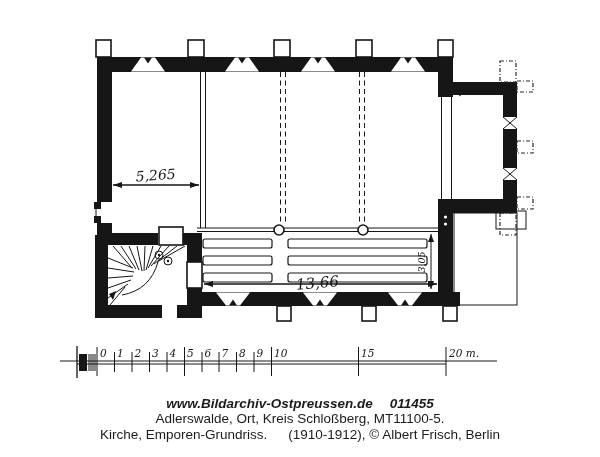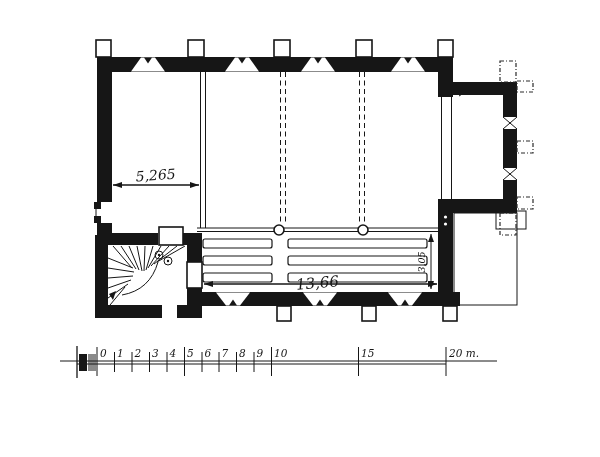--- a/index.html
+++ b/index.html
@@ -240,14 +240,23 @@
     <text class="hw scaletxt" x="204.5" y="357">6</text>
     <text class="hw scaletxt" x="221.5" y="357">7</text>
     <text class="hw scaletxt" x="239" y="357">8</text>
     <text class="hw scaletxt" x="256.5" y="357">9</text>
     <text class="hw scaletxt" x="274" y="357">10</text>
     <text class="hw scaletxt" x="361" y="357">15</text>
     <text class="hw scaletxt" x="449" y="357">20 m.</text>
   </g>
 </svg>
 
+  <div class="footer">
+    <div>
+      <span class="f-bold">www.Bildarchiv-Ostpreussen.de</span><span class="f-bold gap-sm">011455</span>
+    </div>
+    <div>Adlerswalde, Ort, Kreis Schloßberg, MT11100-5.</div>
+    <div>
+      <span>Kirche, Emporen-Grundriss.</span><span class="gap-md">(1910-1912), © Albert Frisch, Berlin</span>
+    </div>
+  </div>
 
 </div>
 
 </body></html>

